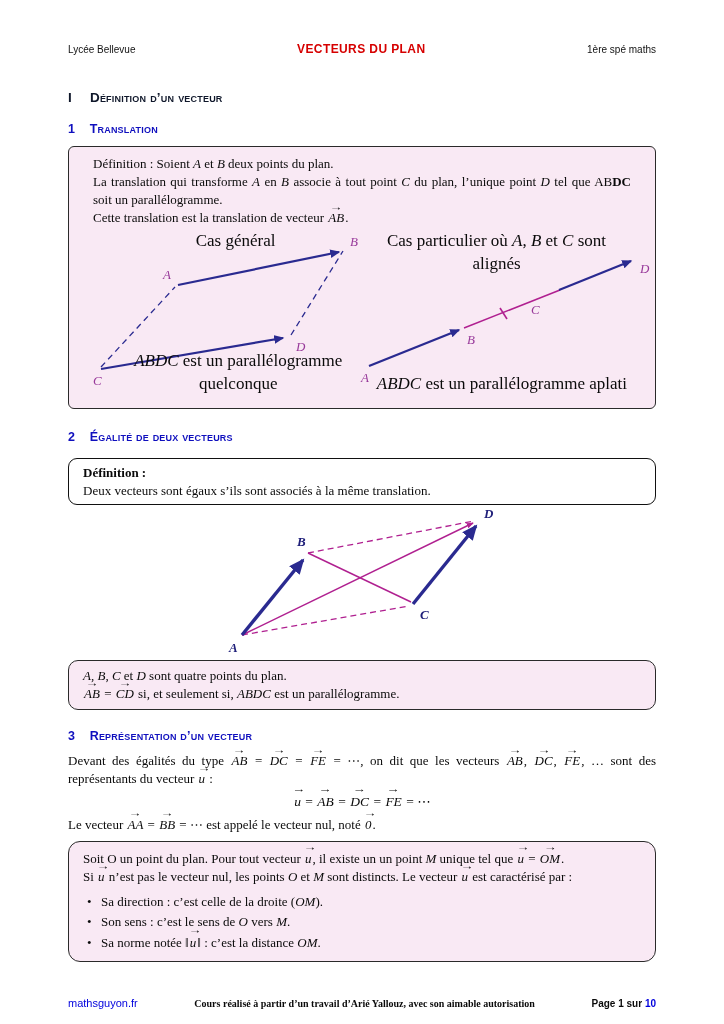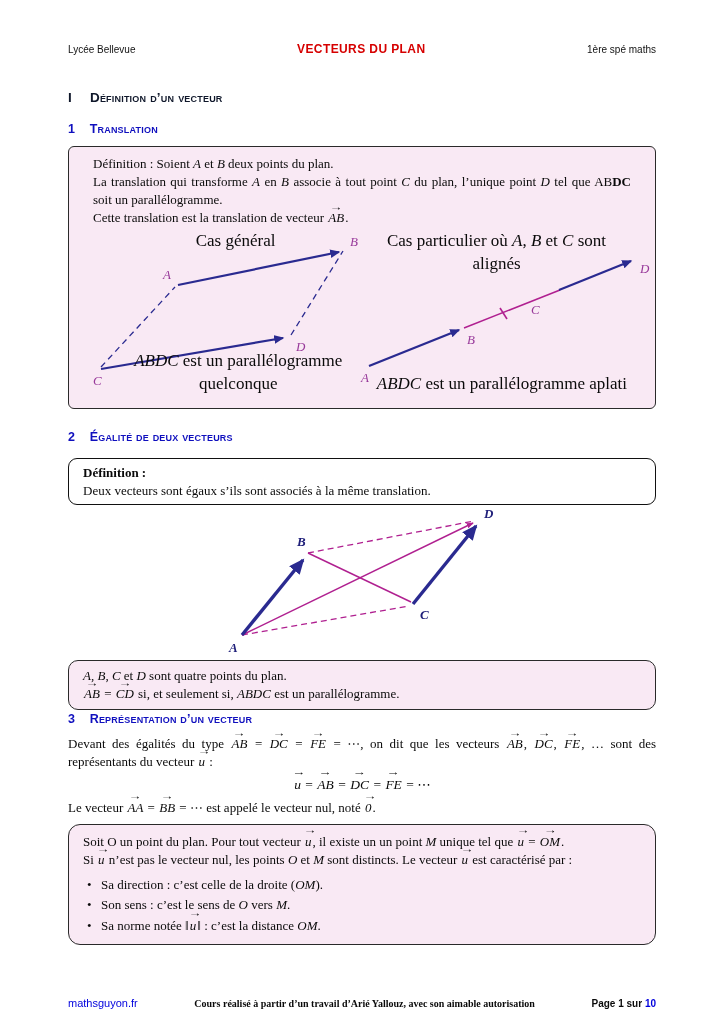--- a/index.html
+++ b/index.html
@@ -20,21 +20,21 @@
   
   .sec {
     font-family:"Liberation Sans", sans-serif; font-weight:bold;
     font-variant:small-caps; letter-spacing:.2px;
   }
   .sec .num { display:inline-block; min-width:18px; }
   .sec1 { color:#0f172a; font-size:13.5px; margin-top:34px; }
   .sub  { color:#0f0fbe; font-size:12.5px; }
   .sub1 { margin-top:17px; }
   .sub2 { margin-top:21px; }
-  .sub3 { margin-top:2px; }
+  .sub3 { margin-top:19px; }
 
   
   .pinkbox {
     background:#f9e9f4; border:1px solid #2a2a2a; border-radius:6px;
     padding:8px 24px; line-height:1.38;
   }
   .box1 { margin-top:10px; height:263px; }
   .whitebox {
     background:#fff; border:1.5px solid #111; border-radius:9px;
     padding:5px 14px; margin-top:14px; height:47px; line-height:1.35;

